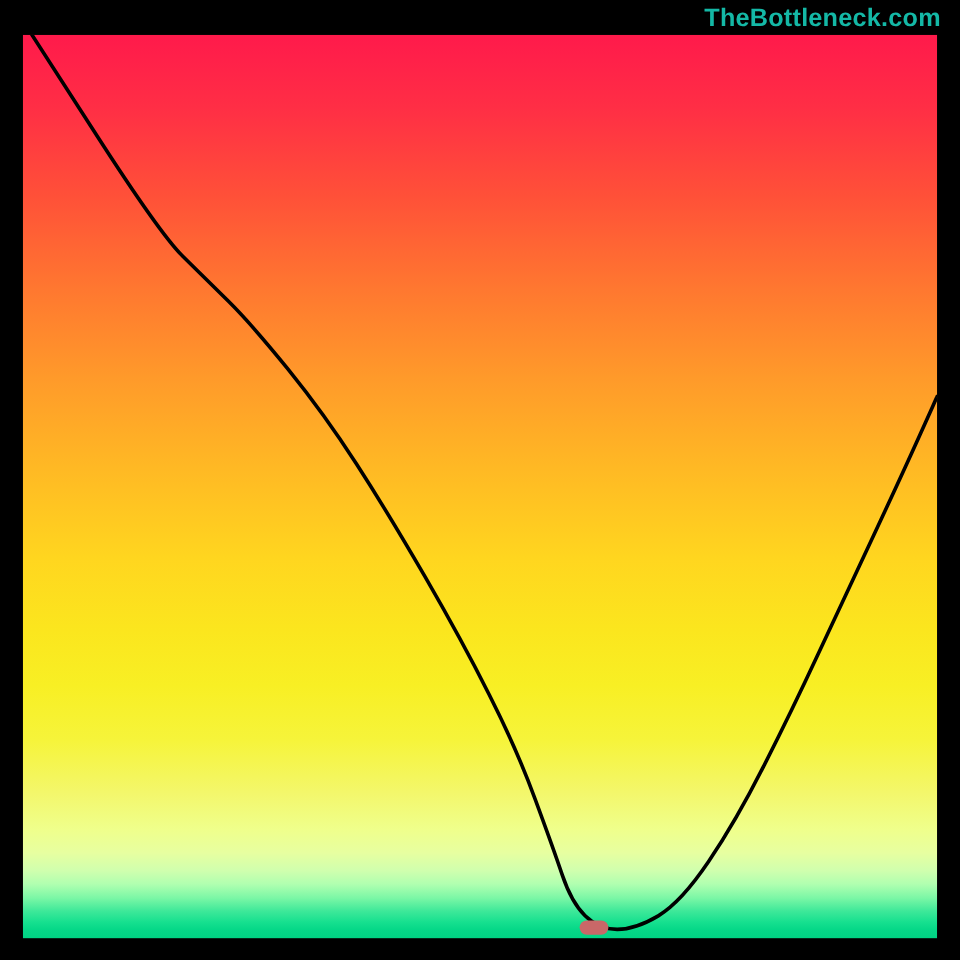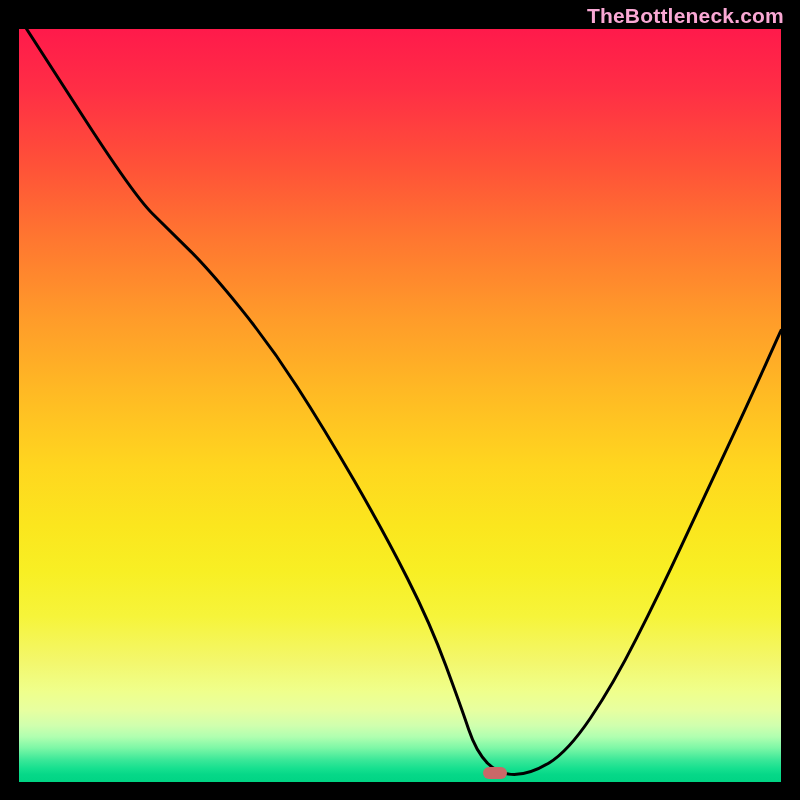--- a/index.html
+++ b/index.html
@@ -62,21 +62,21 @@
     border-radius: 6px;
     transform: translate(-50%, -50%);
   }
   .watermark {
     position: absolute;
     right: 16px;
     top: 4px;
     font-family: Arial, Helvetica, sans-serif;
     font-size: 21px;
     font-weight: 600;
-    color: #f9a8d4;
+    color: #14b8a6;
     letter-spacing: 0.2px;
     white-space: nowrap;
   }
 </style>
 </head>
 <body>
 
 <div class="stage">
 
   <div class="plot-area">

